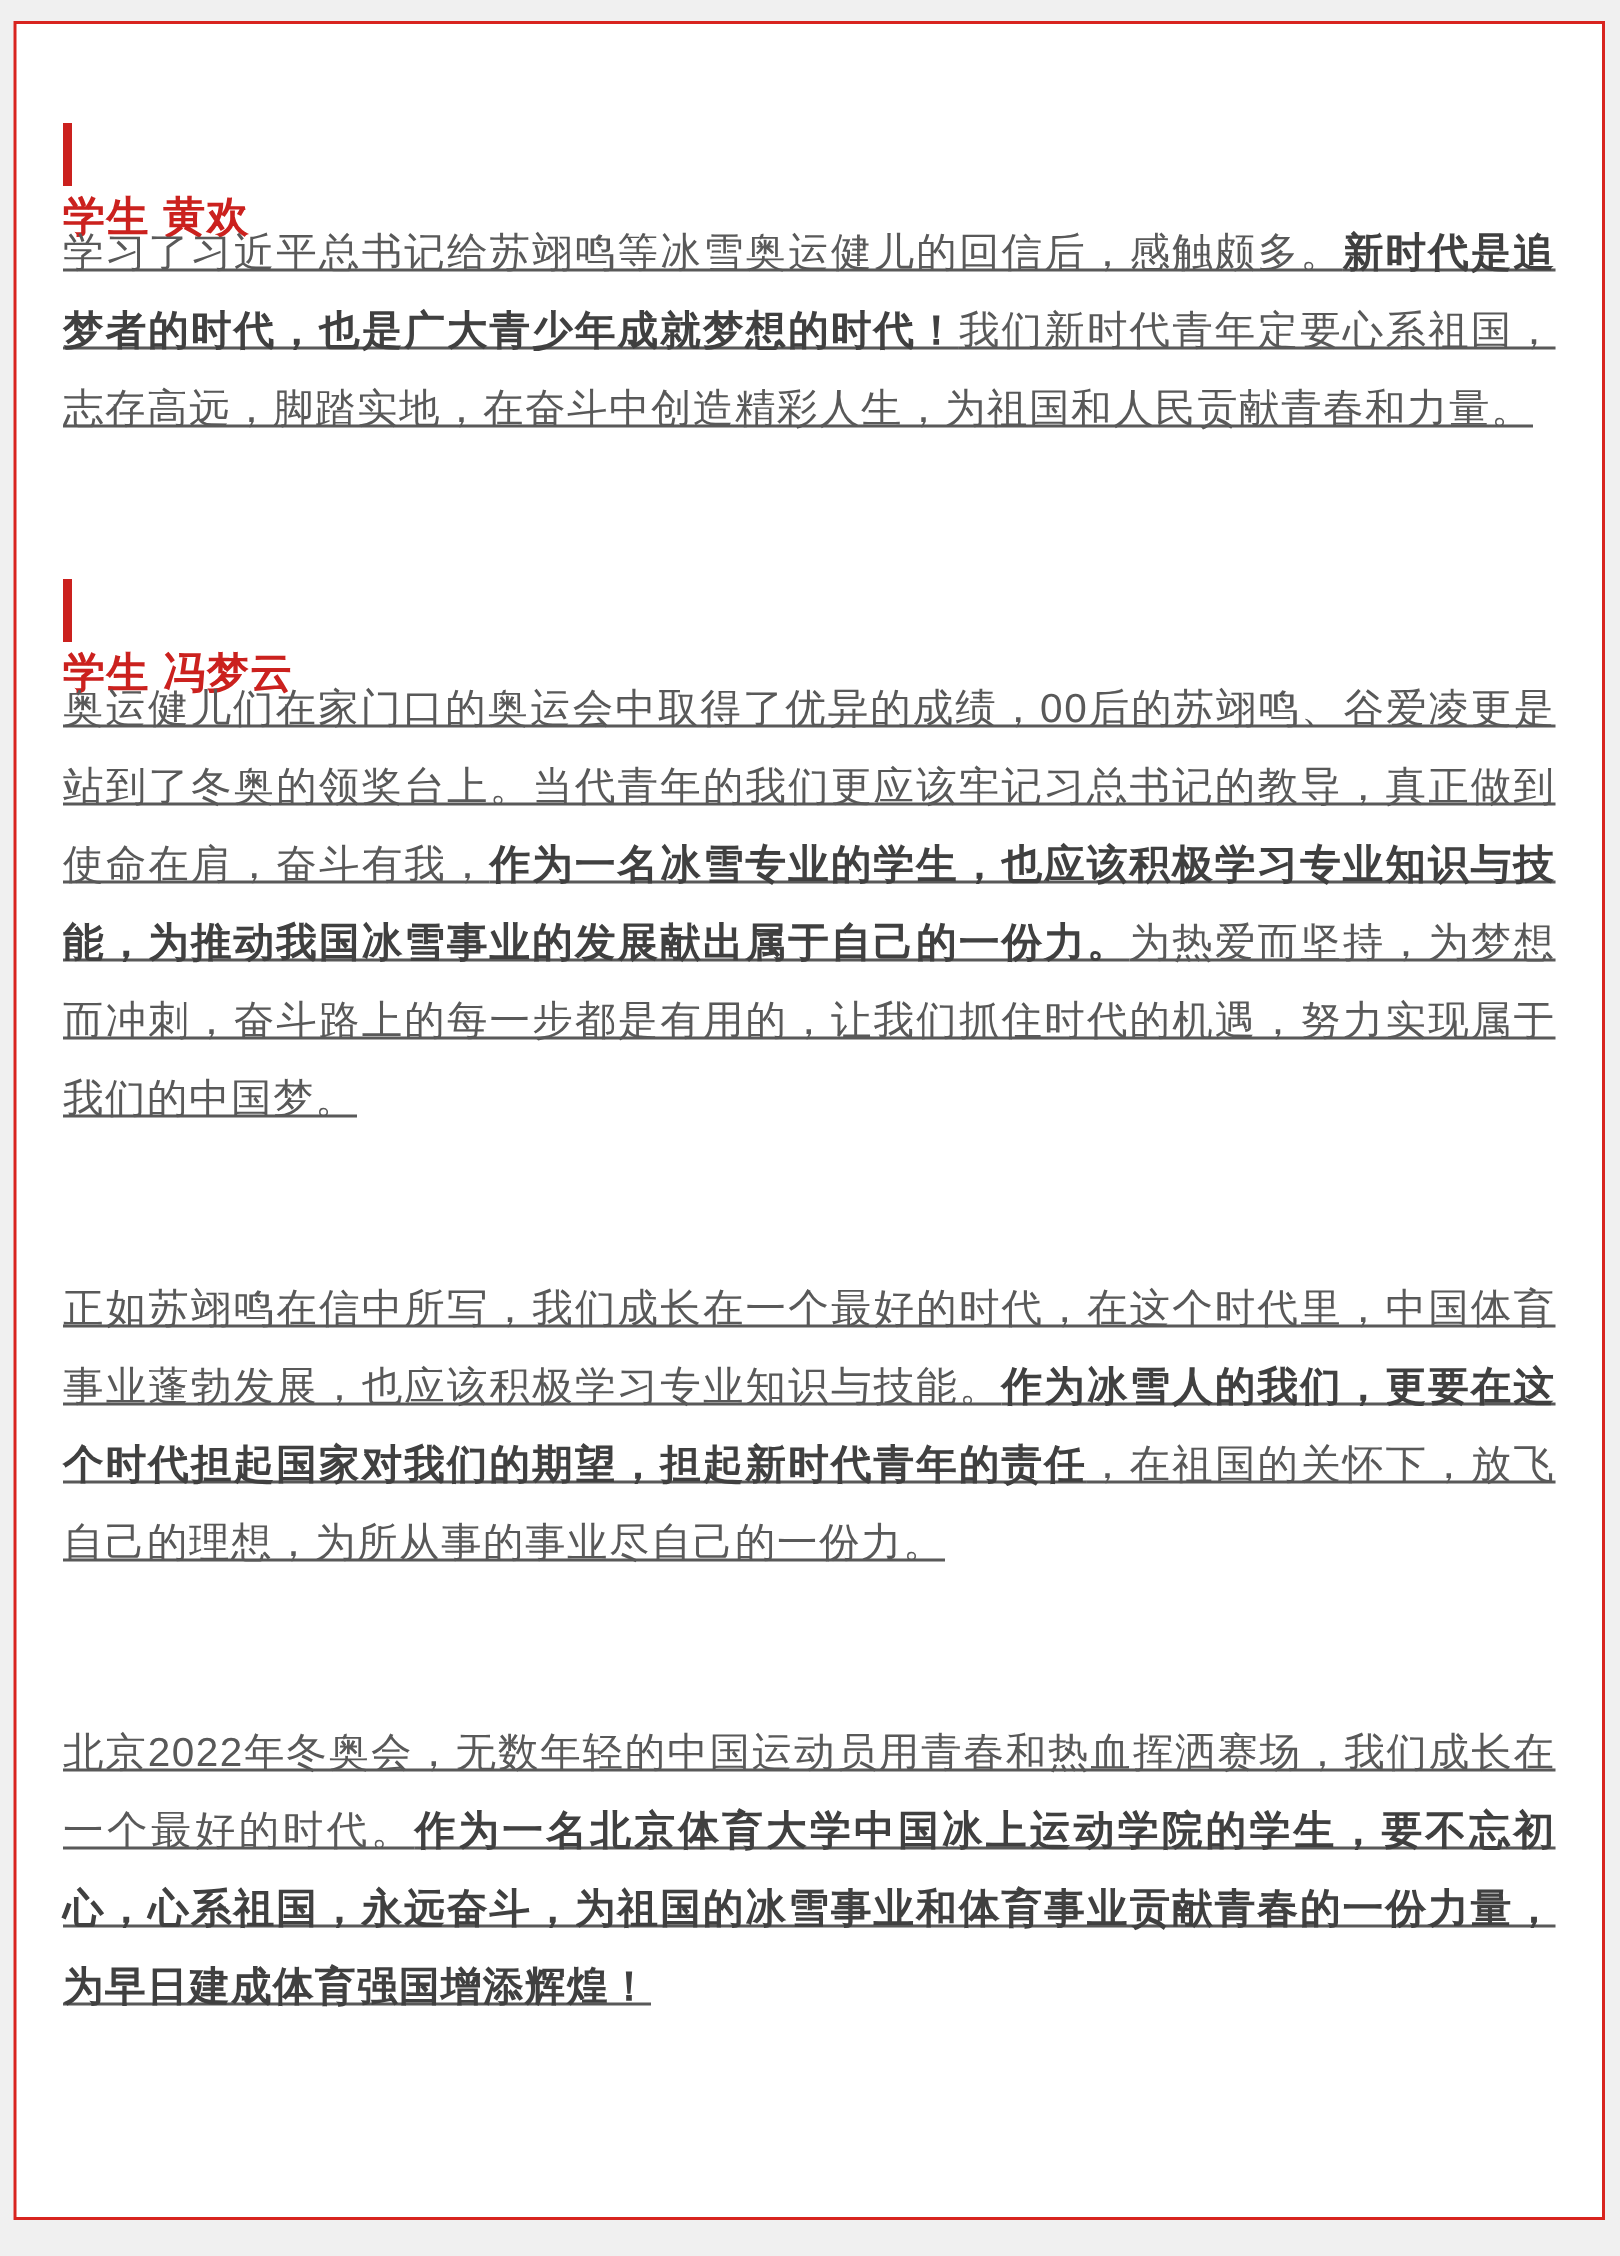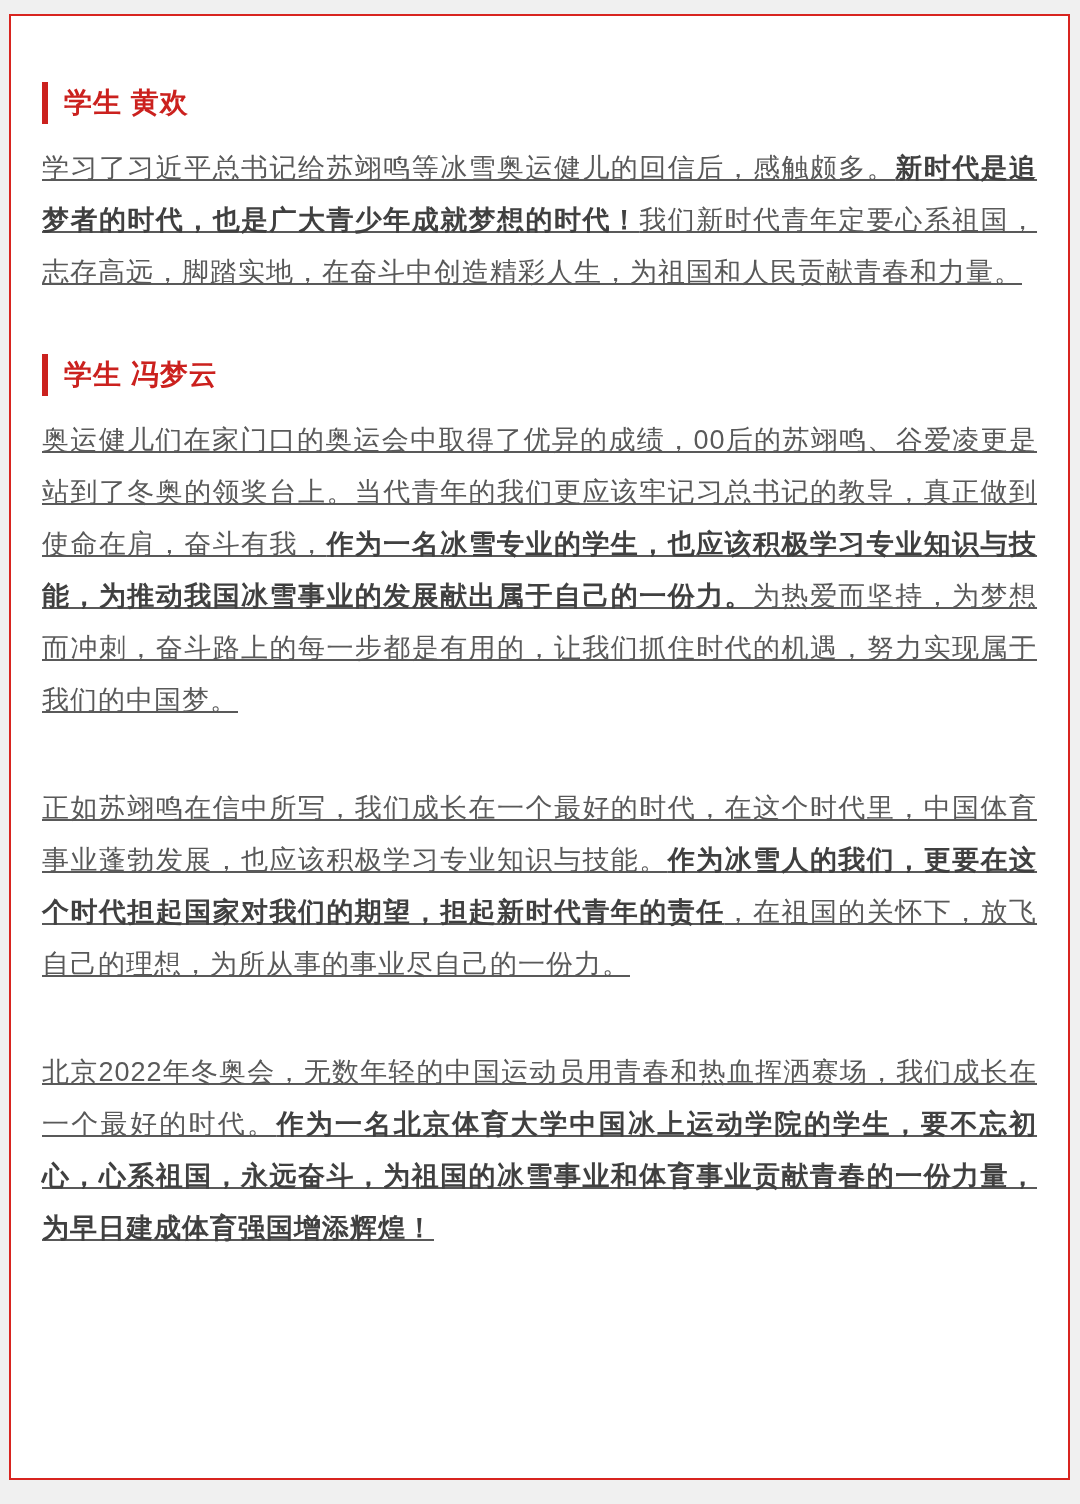--- a/index.html
+++ b/index.html
@@ -24,25 +24,26 @@
   .card {
     position: absolute;
     left: 9px;
     top: 14px;
     width: 1061px;
     height: 1466px;
     background: var(--card-bg);
     border: 2px solid var(--border-red);
     padding: 66px 31px 0 31px;
   }
-  .section + .section { margin-top: 56px; }
+  .section + .section { margin-top: 88px; }
   .section-header {
     display: flex;
     align-items: flex-start;
     height: 42px;
+    flex-direction: column;
   }
   .accent-bar {
     width: 6px;
     height: 42px;
     background: var(--accent);
     margin-right: 16px;
     flex: 0 0 auto;
   }
   .section-title {
     color: var(--accent);

